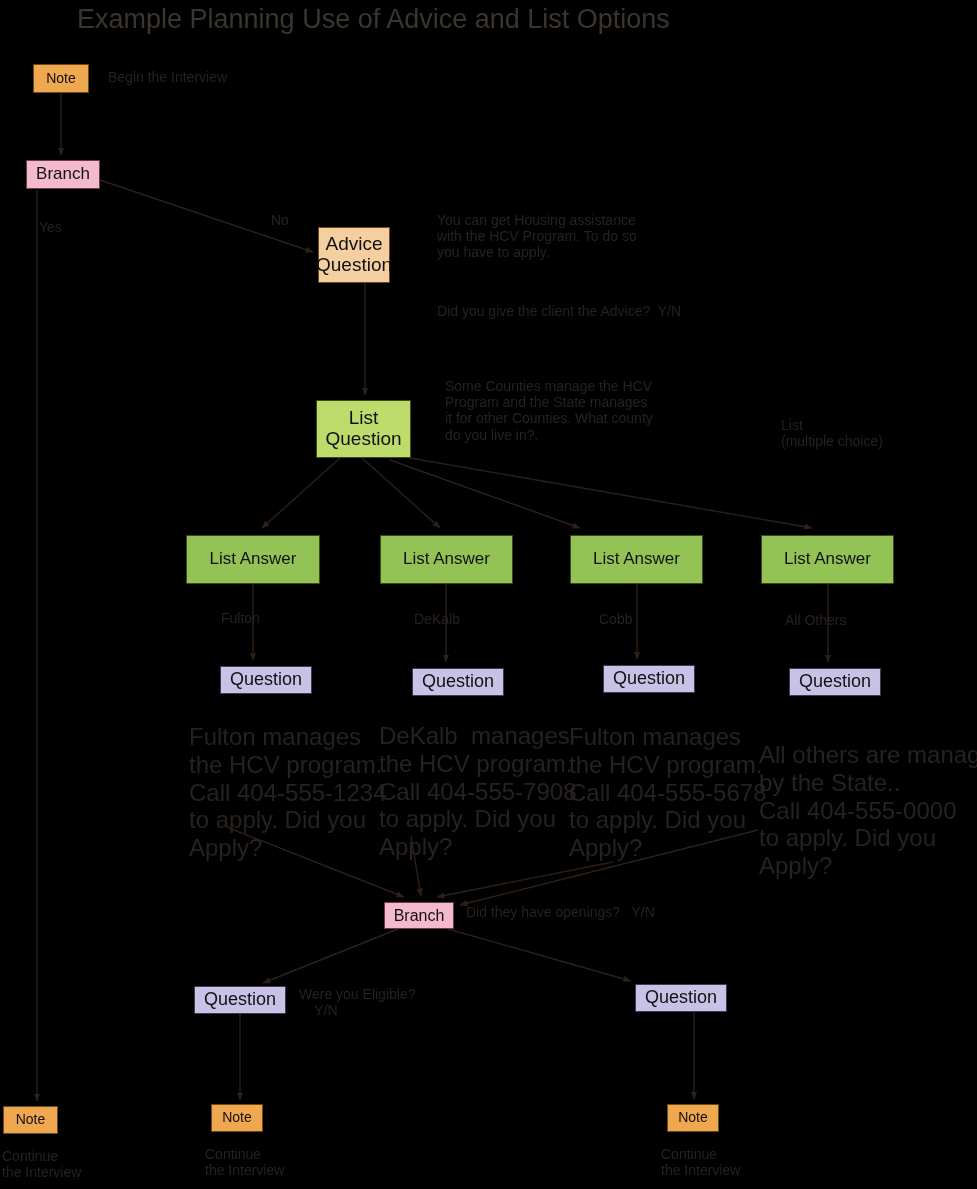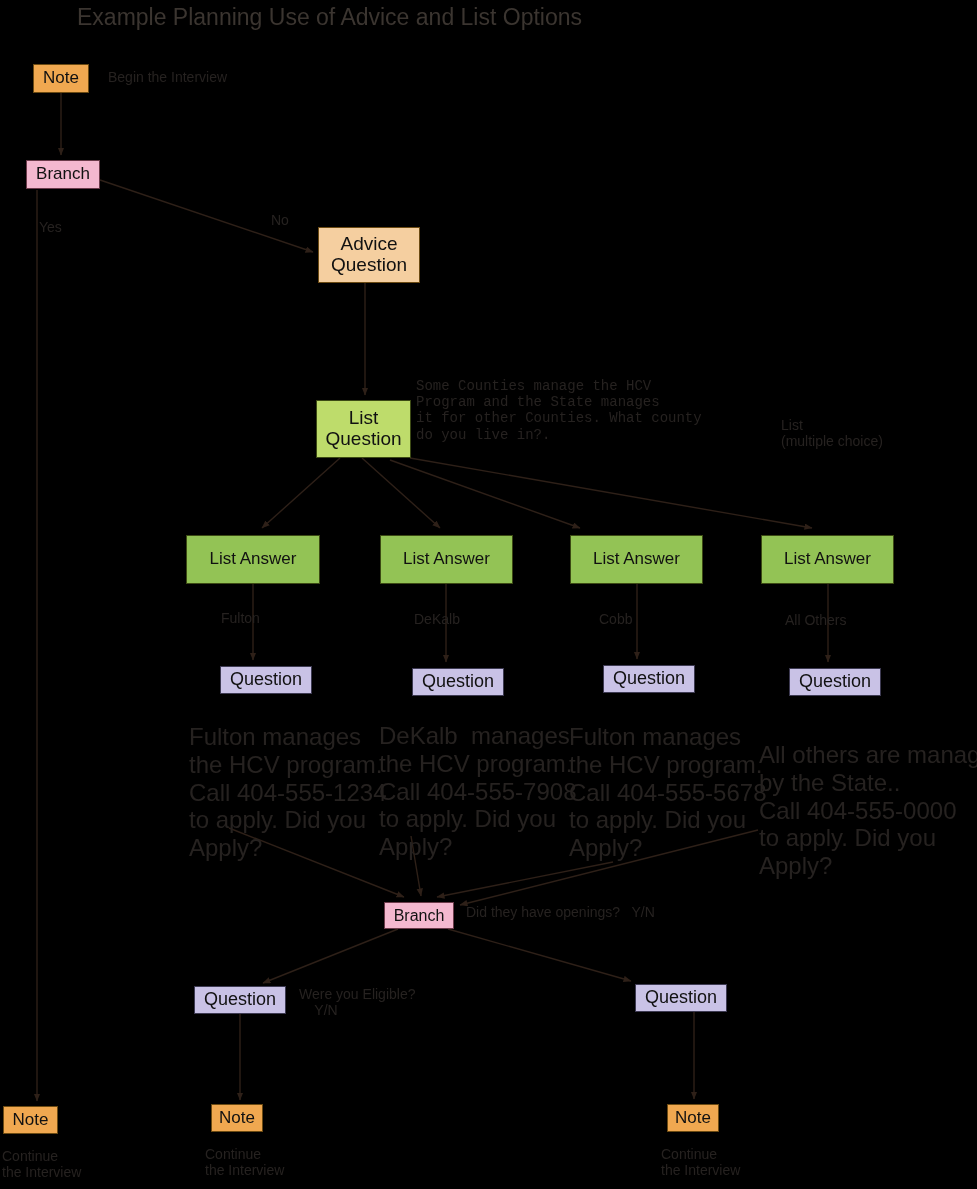--- a/index.html
+++ b/index.html
@@ -3,28 +3,28 @@
 <meta charset="utf-8">
 <style>
   html,body{margin:0;padding:0;background:#000;}
   body{width:977px;height:1189px;overflow:hidden;
        font-family:"Liberation Sans","DejaVu Sans",sans-serif;}
   #stage{position:relative;width:977px;height:1189px;background:#000;}
   svg.edges{position:absolute;left:0;top:0;width:977px;height:1189px;}
   .node{position:absolute;box-sizing:border-box;border:1px solid #3a2f18;
         display:flex;align-items:center;justify-content:center;
         color:#111;line-height:1.08;text-align:center;}
-  .node.note{background:#f0a850;border-color:#6b4a12;font-size:17px;}
+  .node.note{background:#f0a850;border-color:#6b4a12;font-size:14px;}
   .node.branch{background:#f4b8cf;border-color:#6b3b4a;font-size:17px;}
   .node.advice{background:#f5cfa0;border-color:#6b4a12;font-size:19px;}
   .node.listq{background:#bedc6b;border-color:#3c4a14;font-size:19px;}
   .node.listans{background:#93c355;border-color:#3c4a14;font-size:17px;}
   .node.question{background:#c9c2e6;border-color:#3d3a52;font-size:18px;}
   .lbl{position:absolute;color:#262220;line-height:1.16;white-space:pre;}
-  .title{position:absolute;color:#3b3530;font-size:23px;white-space:pre;}
+  .title{position:absolute;color:#3b3530;font-size:27px;white-space:pre;}
   .big{font-size:14px;}
   .mid{font-size:24px;}
 </style>
 </head>
 <body>
 
 <div id="stage">
 
   <svg class="edges" viewBox="0 0 977 1189">
     <defs>
@@ -55,21 +55,21 @@
       <path d="M37,190 L37,1101"></path>
     </g>
   </svg>
 
   <div class="title" style="left:77px;top:4px;">Example Planning Use of Advice and List Options</div>
 
   <div class="node note" style="left:33px;top:64px;width:56px;height:29px;">Note</div>
 
   <div class="node branch" style="left:26px;top:160px;width:74px;height:29px;">Branch</div>
 
-  <div class="node advice" style="left:318px;top:227px;width:102px;height:56px;white-space:pre;">Advice
+  <div class="node advice" style="left:318px;top:227px;width:72px;height:56px;white-space:pre;">Advice
 Question</div>
 
   <div class="node listq" style="left:316px;top:400px;width:95px;height:58px;white-space:pre;">List
 Question</div>
 
   <div class="node listans" style="left:186px;top:535px;width:134px;height:49px;">List Answer</div>
   <div class="node listans" style="left:380px;top:535px;width:133px;height:49px;">List Answer</div>
   <div class="node listans" style="left:570px;top:535px;width:133px;height:49px;">List Answer</div>
   <div class="node listans" style="left:761px;top:535px;width:133px;height:49px;">List Answer</div>
 
@@ -87,23 +87,27 @@
   <div class="node note" style="left:211px;top:1104px;width:52px;height:28px;">Note</div>
   <div class="node note" style="left:667px;top:1104px;width:52px;height:28px;">Note</div>
 
   <div class="lbl big" style="left:108px;top:69px;">Begin the Interview</div>
 
 
   <div class="lbl big" style="left:39px;top:219px;">Yes</div>
 
   <div class="lbl big" style="left:271px;top:212px;">No</div>
 
+  <div class="lbl big" style="left:437px;top:212px;">You can get Housing assistance
+with the HCV Program. To do so
+you have to apply.</div>
 
+  <div class="lbl big" style="left:437px;top:303px;">Did you give the client the Advice?  Y/N</div>
 
-  <div class="lbl big" style="left:416px;top:378px;font-family:Liberation Mono, monospace;">Some Counties manage the HCV
+  <div class="lbl big" style="left:445px;top:378px;">Some Counties manage the HCV
 Program and the State manages
 it for other Counties. What county
 do you live in?.</div>
 
   <div class="lbl big" style="left:781px;top:417px;">List
 (multiple choice)</div>
 
   <div class="lbl big" style="left:221px;top:610px;">Fulton</div>
   <div class="lbl big" style="left:414px;top:611px;">DeKalb</div>
   <div class="lbl big" style="left:599px;top:611px;">Cobb</div>

